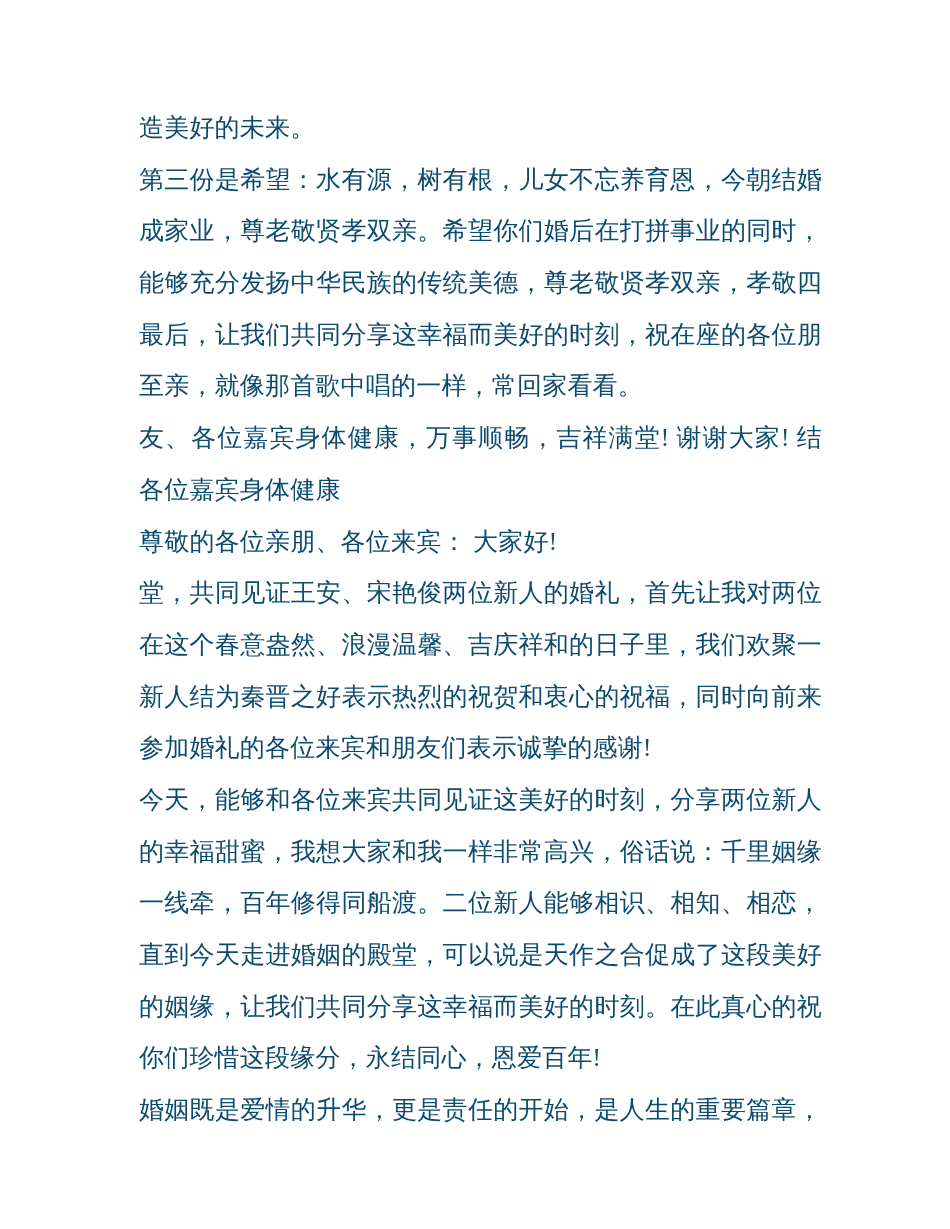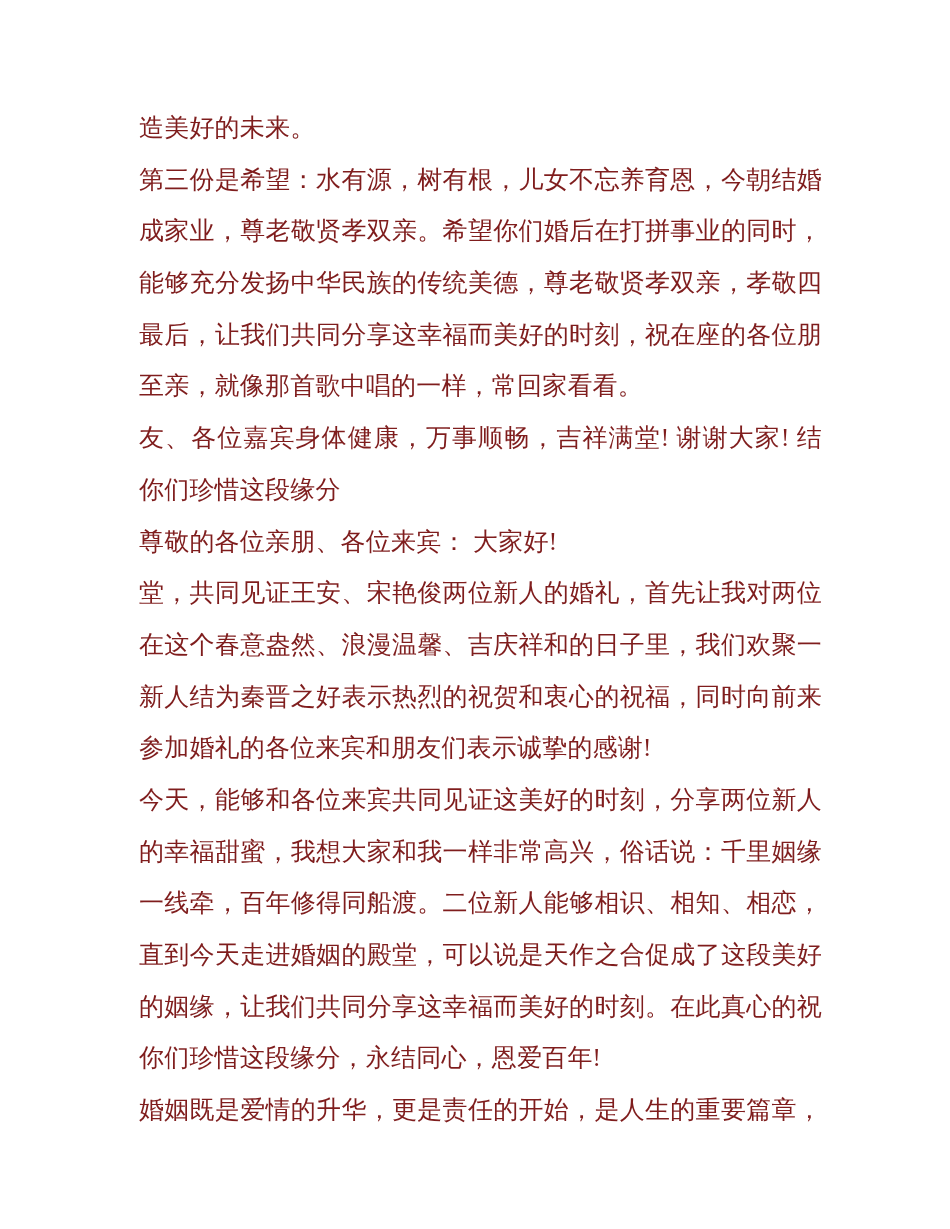--- a/index.html
+++ b/index.html
@@ -39,29 +39,29 @@
     white-space: normal;
     text-align: justify;
     text-align-last: justify;
     overflow: hidden;
   }
 </style>
 </head>
 <body style="background: rgb(255, 255, 255);">
 
 <div class="page">
-  <div class="text-block" style="color: #7f1d1d;">
+  <div class="text-block" style="color: #0c4a6e;">
       <div class="text-line">造美好的未来。</div>
       <div class="text-line full">第三份是希望：水有源，树有根，儿女不忘养育恩，今朝结婚</div>
       <div class="text-line full">成家业，尊老敬贤孝双亲。希望你们婚后在打拼事业的同时，</div>
       <div class="text-line full">能够充分发扬中华民族的传统美德，尊老敬贤孝双亲，孝敬四位</div>
       <div class="text-line full">最后，让我们共同分享这幸福而美好的时刻，祝在座的各位朋</div>
       <div class="text-line">至亲，就像那首歌中唱的一样，常回家看看。</div>
       <div class="text-line full">友、各位嘉宾身体健康，万事顺畅，吉祥满堂! 谢谢大家! 结</div>
-      <div class="text-line">你们珍惜这段缘分</div>
+      <div class="text-line">各位嘉宾身体健康</div>
       <div class="text-line">尊敬的各位亲朋、各位来宾： 大家好!</div>
       <div class="text-line full">堂，共同见证王安、宋艳俊两位新人的婚礼，首先让我对两位</div>
       <div class="text-line full">在这个春意盎然、浪漫温馨、吉庆祥和的日子里，我们欢聚一</div>
       <div class="text-line full">新人结为秦晋之好表示热烈的祝贺和衷心的祝福，同时向前来</div>
       <div class="text-line">参加婚礼的各位来宾和朋友们表示诚挚的感谢!</div>
       <div class="text-line full">今天，能够和各位来宾共同见证这美好的时刻，分享两位新人</div>
       <div class="text-line full">的幸福甜蜜，我想大家和我一样非常高兴，俗话说：千里姻缘</div>
       <div class="text-line full">一线牵，百年修得同船渡。二位新人能够相识、相知、相恋，</div>
       <div class="text-line full">直到今天走进婚姻的殿堂，可以说是天作之合促成了这段美好</div>
       <div class="text-line full">的姻缘，让我们共同分享这幸福而美好的时刻。在此真心的祝愿</div>

